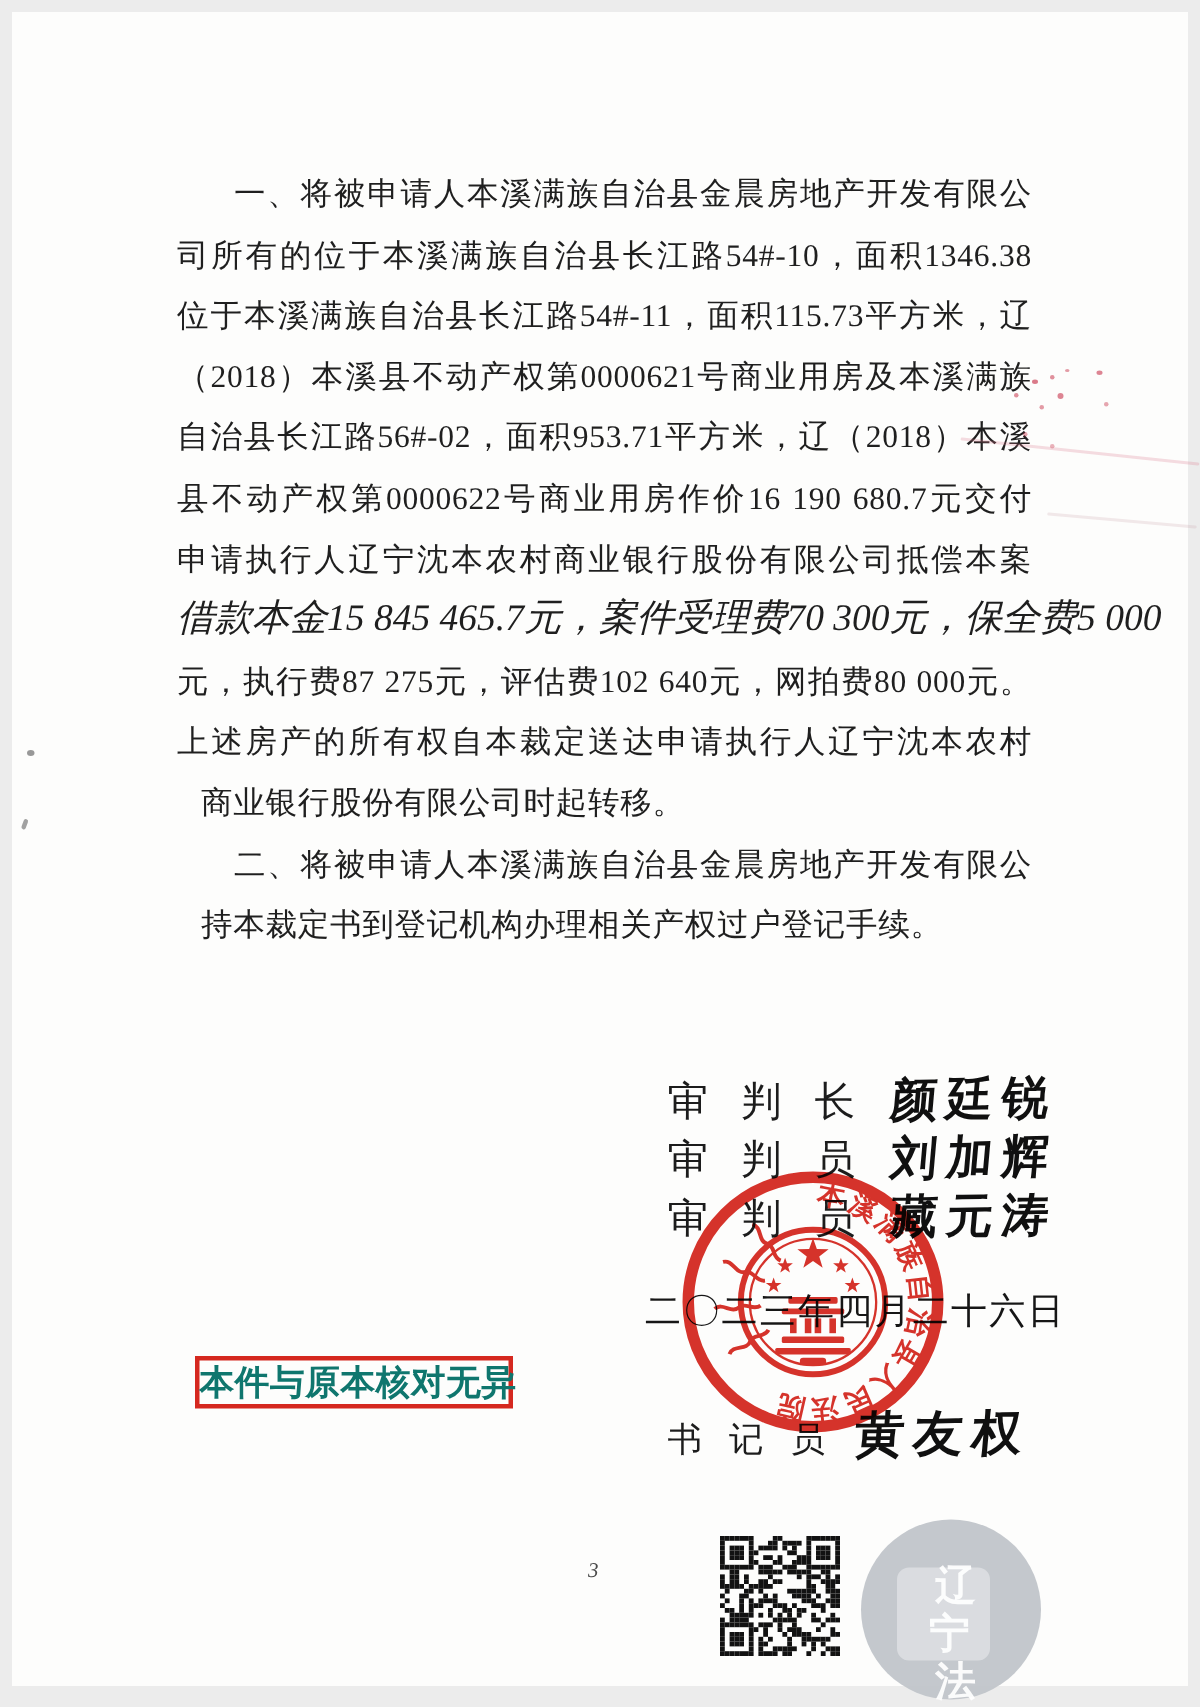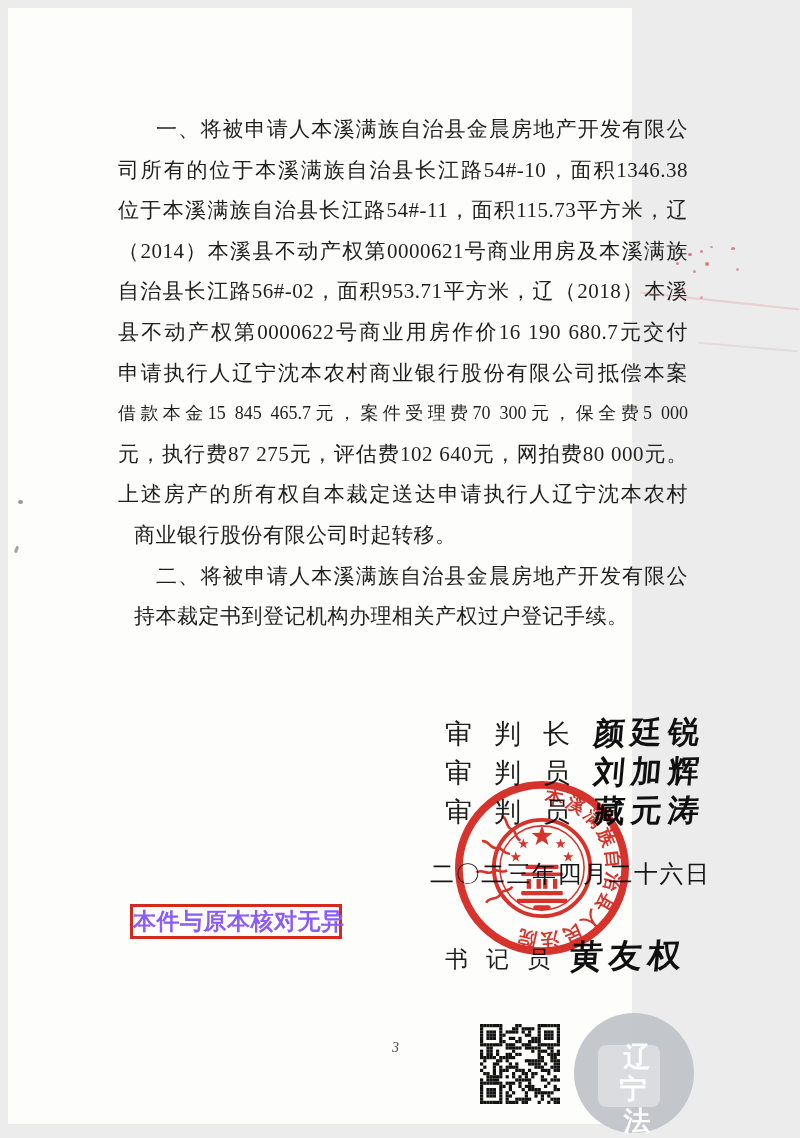--- a/index.html
+++ b/index.html
@@ -2,53 +2,53 @@
 <html><head>
 <meta charset="utf-8">
 <style>
   html,body{margin:0;padding:0;}
   .canvas{
     position:relative;width:800px;height:1138px;
     background:#ececec;overflow:hidden;
     font-family:"Liberation Serif","DejaVu Serif",serif;
   }
   .page{
-    position:absolute;left:8px;top:8px;width:624px;height:1116px;
+    position:absolute;left:8px;top:8px;width:784px;height:1116px;
     background:#fdfdfc;
   }
   
   .doc-body{
     position:absolute;left:110px;top:101px;width:570px;
     color:#1f1f1f;
   }
   .bline{
     height:40.6px;line-height:40.6px;font-size:21px;
     text-align:justify;text-align-last:justify;
     white-space:nowrap;letter-spacing:0.5px;
   }
   .bline.indent{padding-left:38px;}
   .bline.noj{text-align-last:left;margin-left:16px;}
-  .bline.tight{font-size:18px;letter-spacing:0;}
+  .bline.tight{font-size:25px;letter-spacing:0;font-style:italic;}
   
   .sig-row{position:absolute;white-space:nowrap;color:#141414;}
   .sig-role{font-size:27px;letter-spacing:22px;color:#1c1c1c;}
   .sig-name{
     font-size:31px;font-weight:700;margin-left:2px;
     display:inline-block;transform:skewX(-6deg) rotate(-1deg);
     color:#101010;letter-spacing:6px;
   }
   .date-line{
     position:absolute;left:422px;top:850px;font-size:24px;
     letter-spacing:1.5px;color:#161616;white-space:nowrap;
   }
   .clerk-role{font-size:23px;letter-spacing:18px;color:#1c1c1c;}
   
   .verify-stamp{
     position:absolute;left:122px;top:896px;width:206px;height:29px;
-    border:3px solid #d5281f;color:#8b5cf6;font-size:23px;font-weight:700;
+    border:3px solid #d5281f;color:#0f766e;font-size:23px;font-weight:700;
     line-height:29px;text-align:center;letter-spacing:0.5px;white-space:nowrap;
   }
   .court-seal{
     position:absolute;left:441px;top:767px;width:186px;height:186px;
     mix-blend-mode:multiply;opacity:0.95;
   }
   
   .page-num{
     position:absolute;left:384px;top:1032px;font-size:14px;
     font-style:italic;color:#4a4a4a;
@@ -79,21 +79,21 @@
 <body>
 
 <div class="canvas">
   <div class="page">
 
     
     <div class="doc-body">
       <div class="bline indent">一、将被申请人本溪满族自治县金晨房地产开发有限公</div>
       <div class="bline">司所有的位于本溪满族自治县长江路54#-10，面积1346.38</div>
       <div class="bline">位于本溪满族自治县长江路54#-11，面积115.73平方米，辽</div>
-      <div class="bline">（2014）本溪县不动产权第0000621号商业用房及本溪满族</div>
+      <div class="bline">（2018）本溪县不动产权第0000621号商业用房及本溪满族</div>
       <div class="bline">自治县长江路56#-02，面积953.71平方米，辽（2018）本溪</div>
       <div class="bline">县不动产权第0000622号商业用房作价16 190 680.7元交付</div>
       <div class="bline">申请执行人辽宁沈本农村商业银行股份有限公司抵偿本案</div>
       <div class="bline tight">借款本金15 845 465.7元，案件受理费70 300元，保全费5 000</div>
       <div class="bline">元，执行费87 275元，评估费102 640元，网拍费80 000元。</div>
       <div class="bline">上述房产的所有权自本裁定送达申请执行人辽宁沈本农村</div>
       <div class="bline noj">商业银行股份有限公司时起转移。</div>
       <div class="bline indent">二、将被申请人本溪满族自治县金晨房地产开发有限公</div>
       <div class="bline noj">持本裁定书到登记机构办理相关产权过户登记手续。</div>
     </div>

